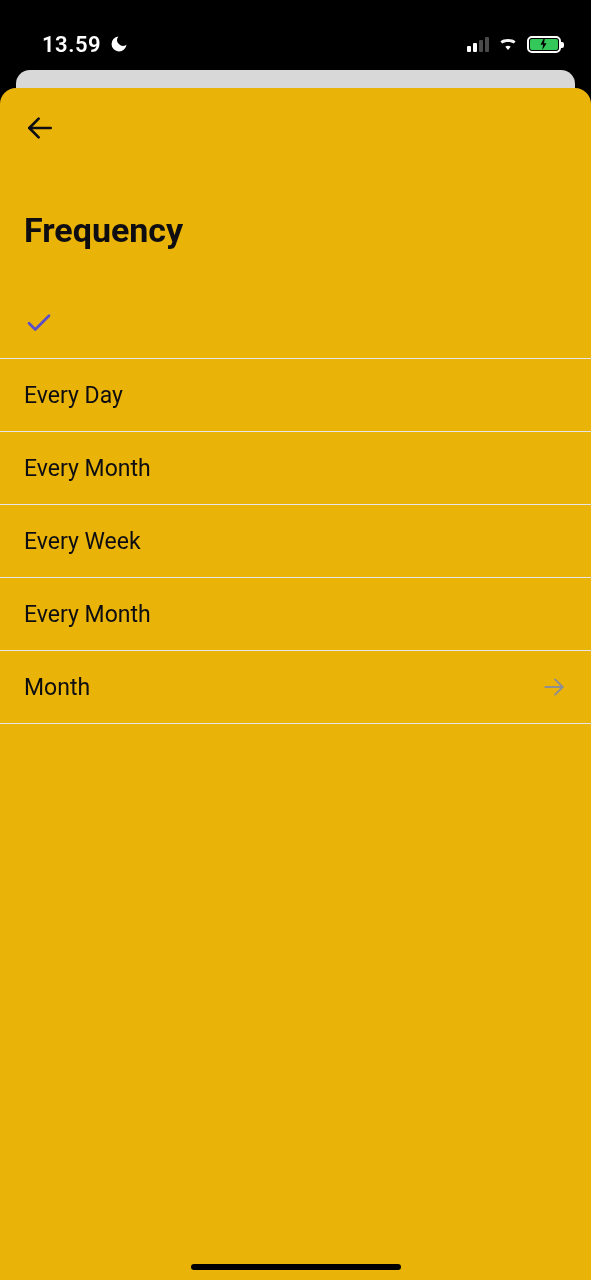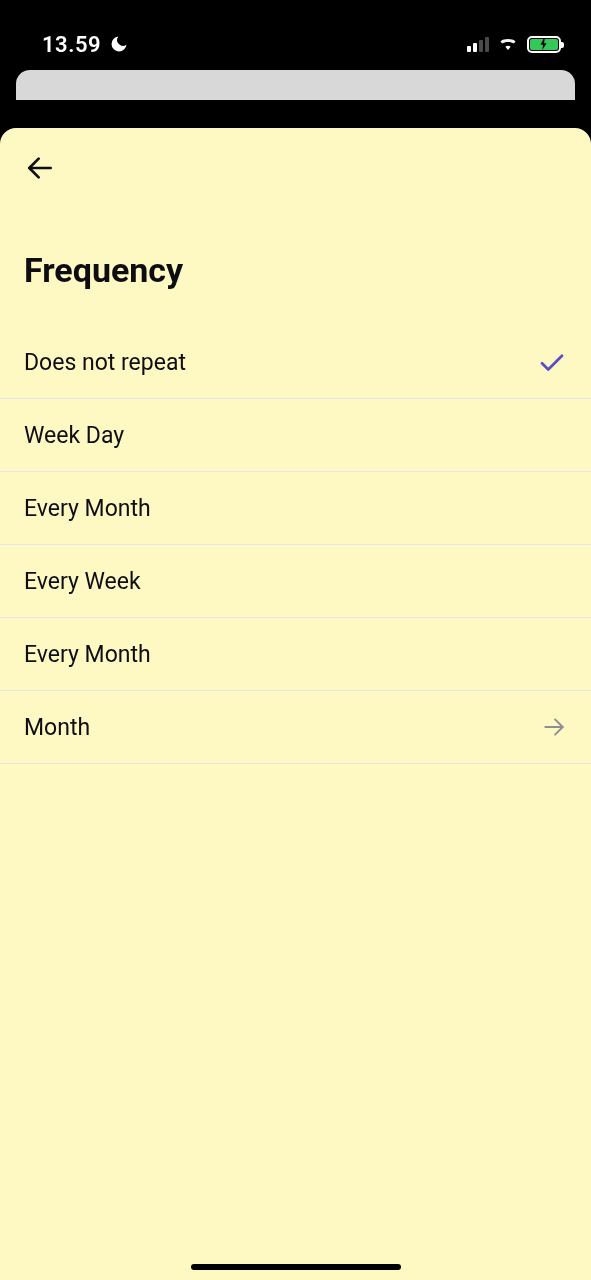--- a/index.html
+++ b/index.html
@@ -99,23 +99,22 @@
       height: 30px;
       background: #d8d8d8;
       border-radius: 14px 14px 0 0;
     }
     .sheet {
       position: absolute;
       top: 88px;
       left: 0;
       right: 0;
       bottom: 0;
-      background: #fef9c3;
+      background: #eab308;
       border-radius: 16px 16px 0 0;
-      margin-top: 40px;
     }
     .nav {
       padding: 20px 24px 0 24px;
     }
     .back-btn {
       width: 40px;
       height: 40px;
       display: flex;
       align-items: center;
       justify-content: flex-start;
@@ -207,27 +206,26 @@
           <line x1="20" y1="12" x2="4" y2="12"></line>
           <polyline points="11 5 4 12 11 19"></polyline>
         </svg>
       </button>
     </div>
 
     <h1 class="title">Frequency</h1>
 
     <div class="list" id="options-list">
         <div class="list-row">
-          <span class="label">Does not repeat</span>
           <svg width="30" height="30" viewBox="0 0 24 24" fill="none" stroke="#5b4fc8" stroke-width="2.2" stroke-linecap="round" stroke-linejoin="round" class="check-icon">
             <polyline points="4 13 9 18 20 7"></polyline>
           </svg>
         </div>
         <div class="list-row">
-          <span class="label">Week Day</span>
+          <span class="label">Every Day</span>
         </div>
         <div class="list-row">
           <span class="label">Every Month</span>
         </div>
         <div class="list-row">
           <span class="label">Every Week</span>
         </div>
         <div class="list-row">
           <span class="label">Every Month</span>
         </div>

